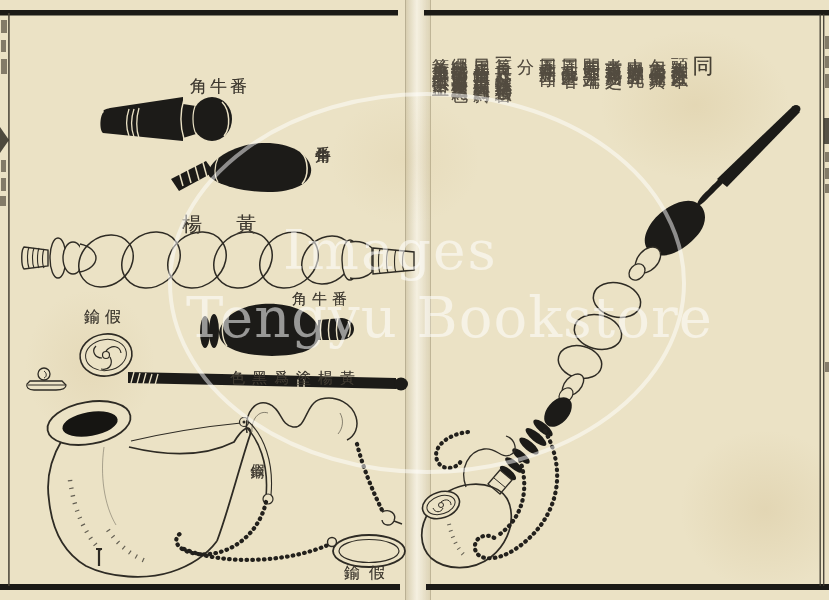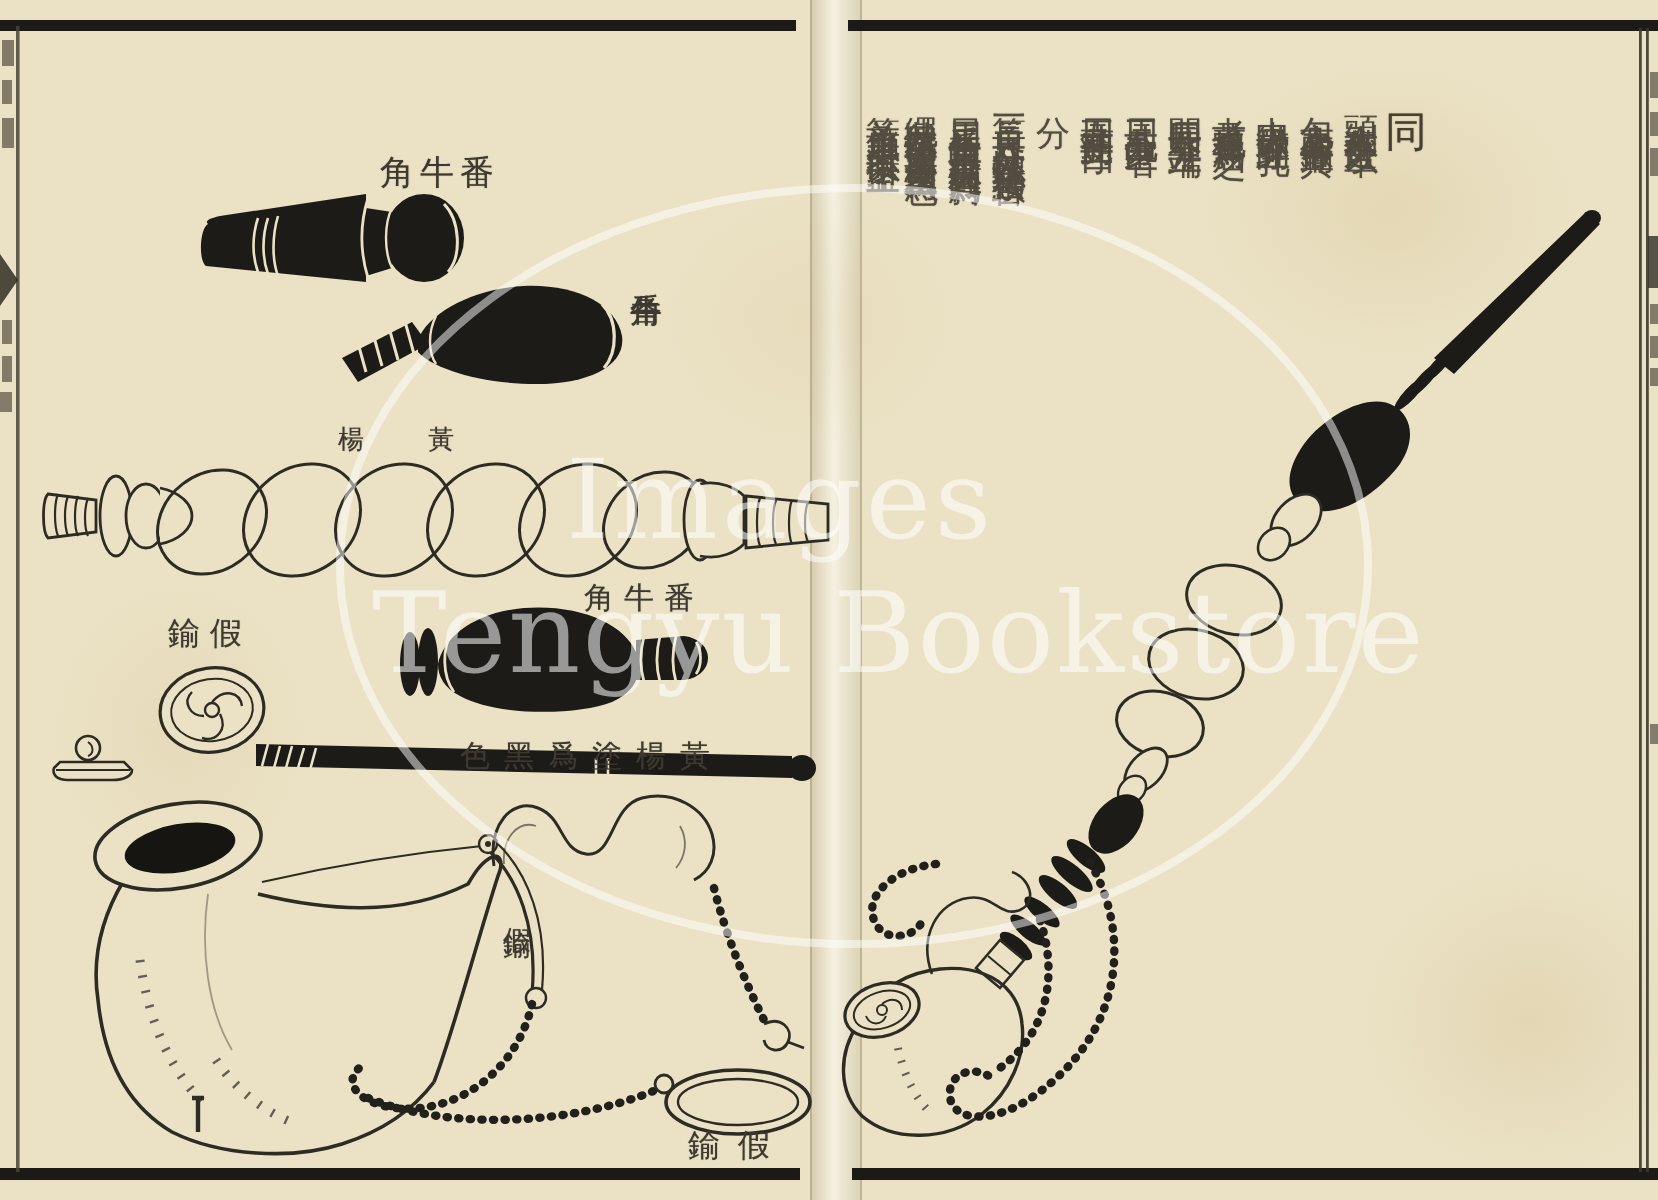--- a/index.html
+++ b/index.html
@@ -254,21 +254,21 @@
     <div class="vcol" style="left:515px;top:45px;">分</div>
     <div class="vcol" style="left:493px;top:45px;">筩長一尺三寸八分以螺旋爲接續首</div>
     <div class="vcol" style="left:471px;top:45px;">尾用番牛角其中用黃楊虛內外爲斜</div>
     <div class="vcol" style="left:449px;top:45px;">繩狀尾端銜口處亦用黃楊塗爲黑色</div>
     <div class="vcol" style="left:430px;top:45px;">筩首施鎖者二上者以掛葢上</div>
   </div>
 
   <div>
     <div class="lbl" style="left:190px;top:75px;font-size:17px;letter-spacing:3px;">角牛番</div>
     <div class="lbl vert" style="left:312px;top:133px;font-size:16px;letter-spacing:1px;">番牛角</div>
-    <div class="lbl" style="left:169px;top:211px;font-size:13px;letter-spacing:14px;">楊 黃</div>
+    <div class="lbl" style="left:182px;top:211px;font-size:20px;letter-spacing:14px;">楊 黃</div>
     <div class="lbl" style="left:84px;top:307px;font-size:16px;letter-spacing:5px;">鍮假</div>
     <div class="lbl" style="left:292px;top:290px;font-size:15px;letter-spacing:5px;">角牛番</div>
     <div class="lbl" style="left:230px;top:353px;font-size:15px;letter-spacing:7px;margin-top:16px;">色黑爲塗楊黃</div>
     <div class="lbl vert" style="left:249px;top:452px;font-size:14px;letter-spacing:2px;">假鍮</div>
     <div class="lbl" style="left:344px;top:563px;font-size:16px;letter-spacing:9px;">鍮假</div>
   </div>
 
   <div id="watermark-layer">
     <svg width="829" height="600" viewBox="0 0 829 600">
       <ellipse cx="427" cy="283" rx="257" ry="189" fill="none" stroke="rgba(255,255,255,0.5)" stroke-width="4"></ellipse>

